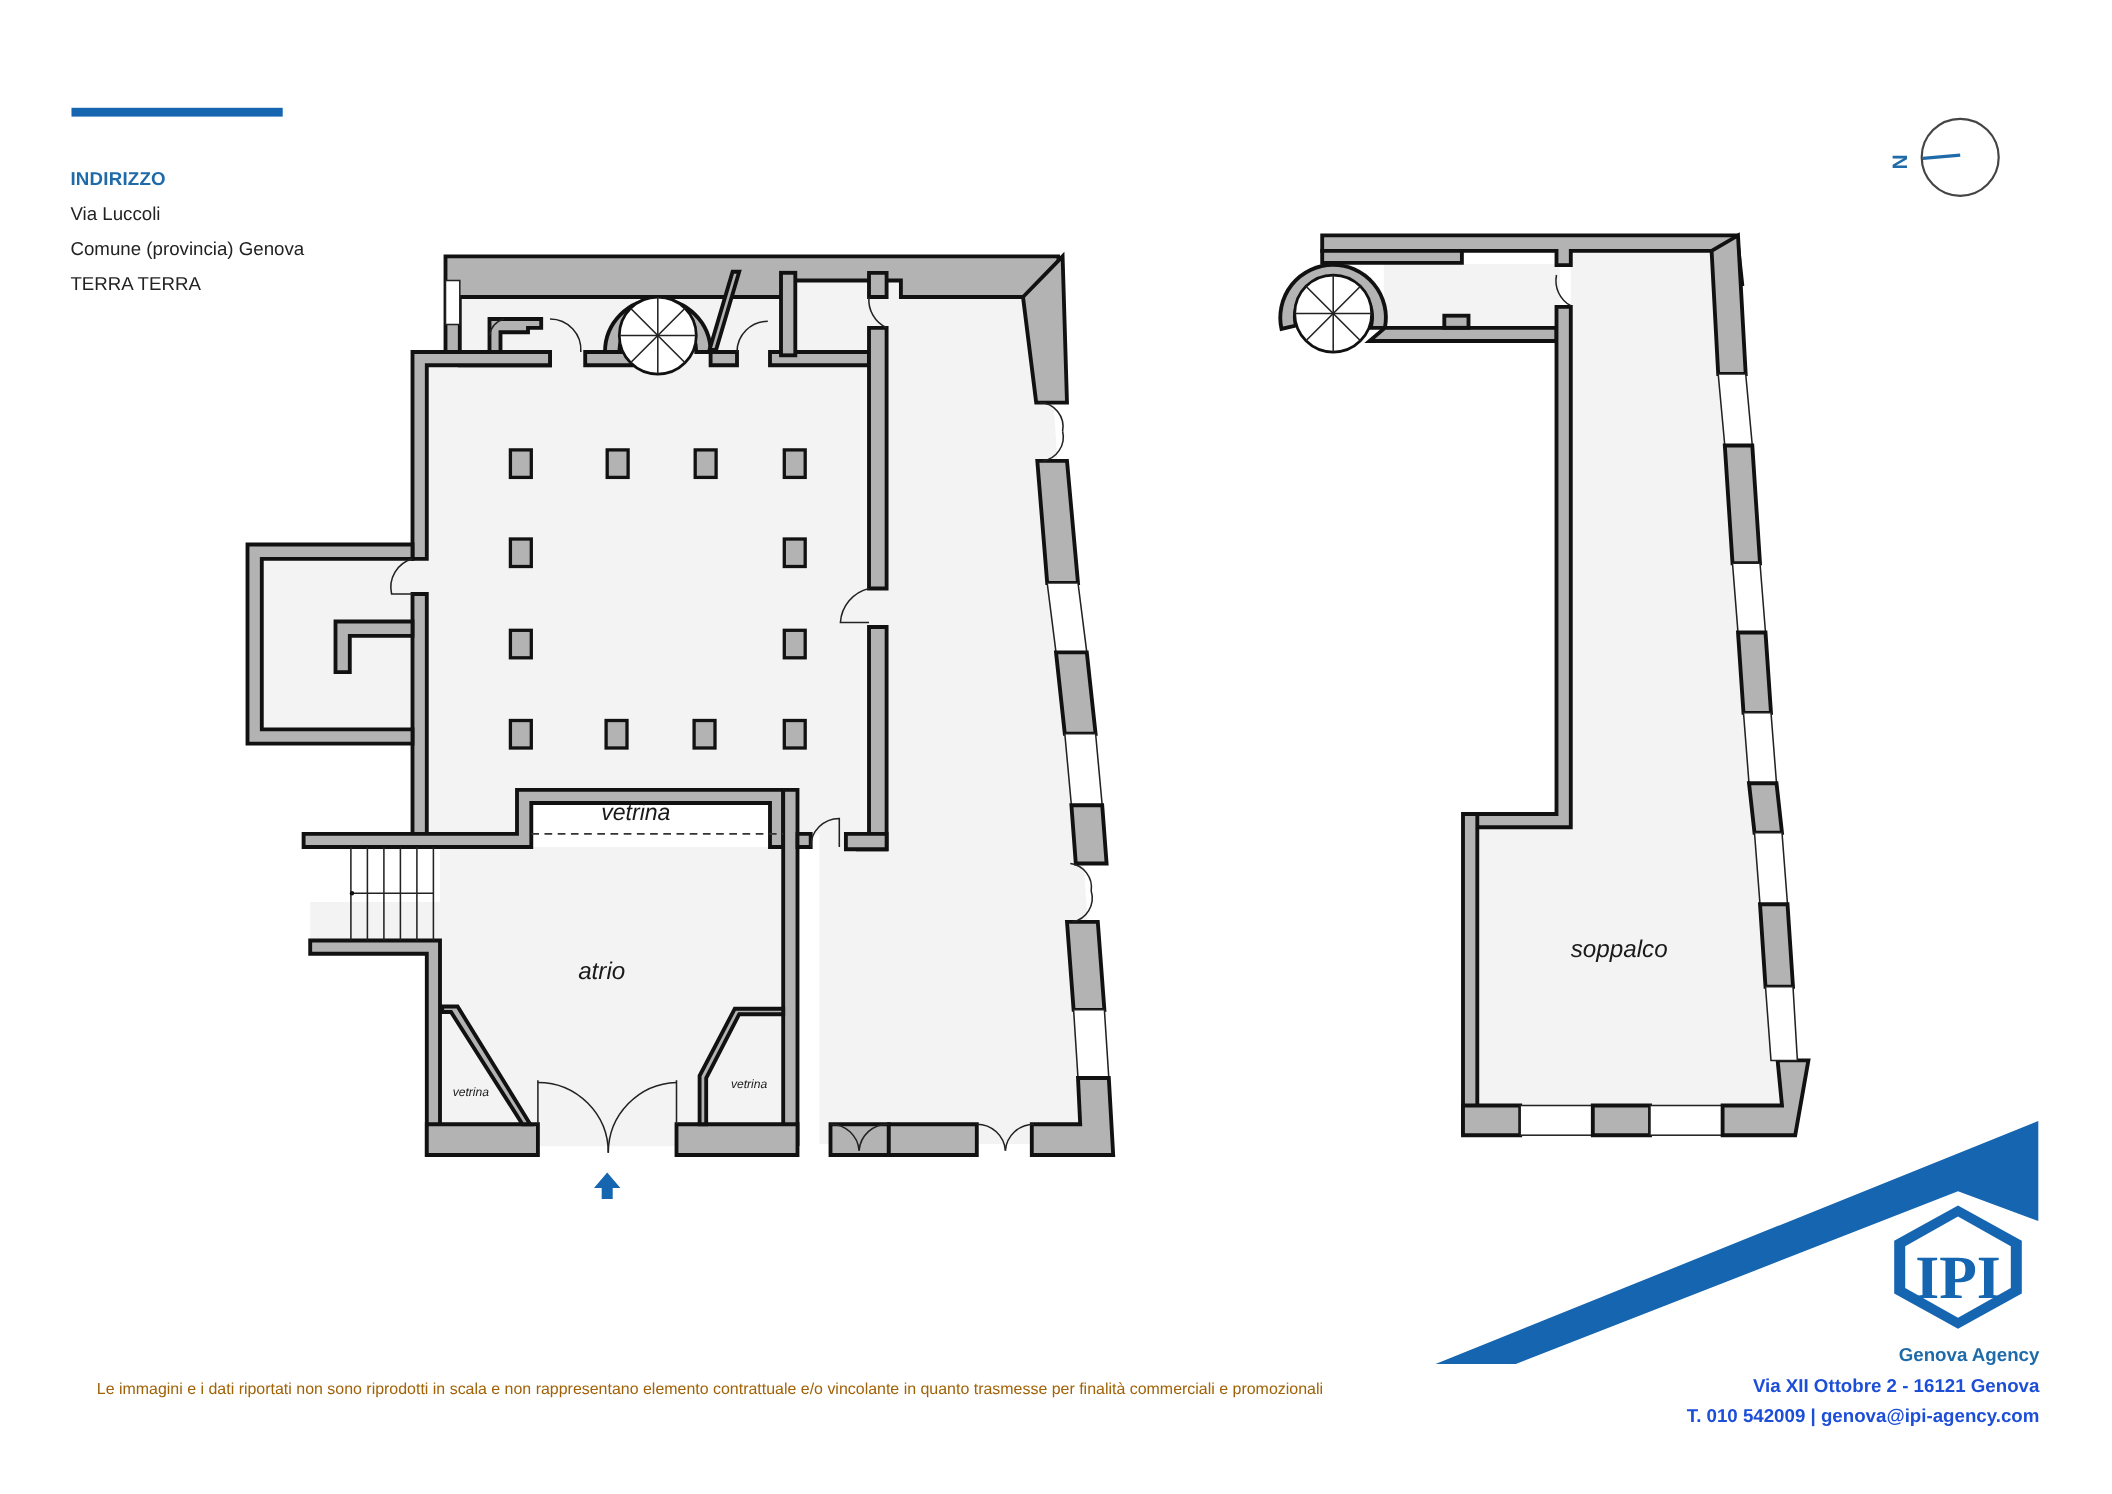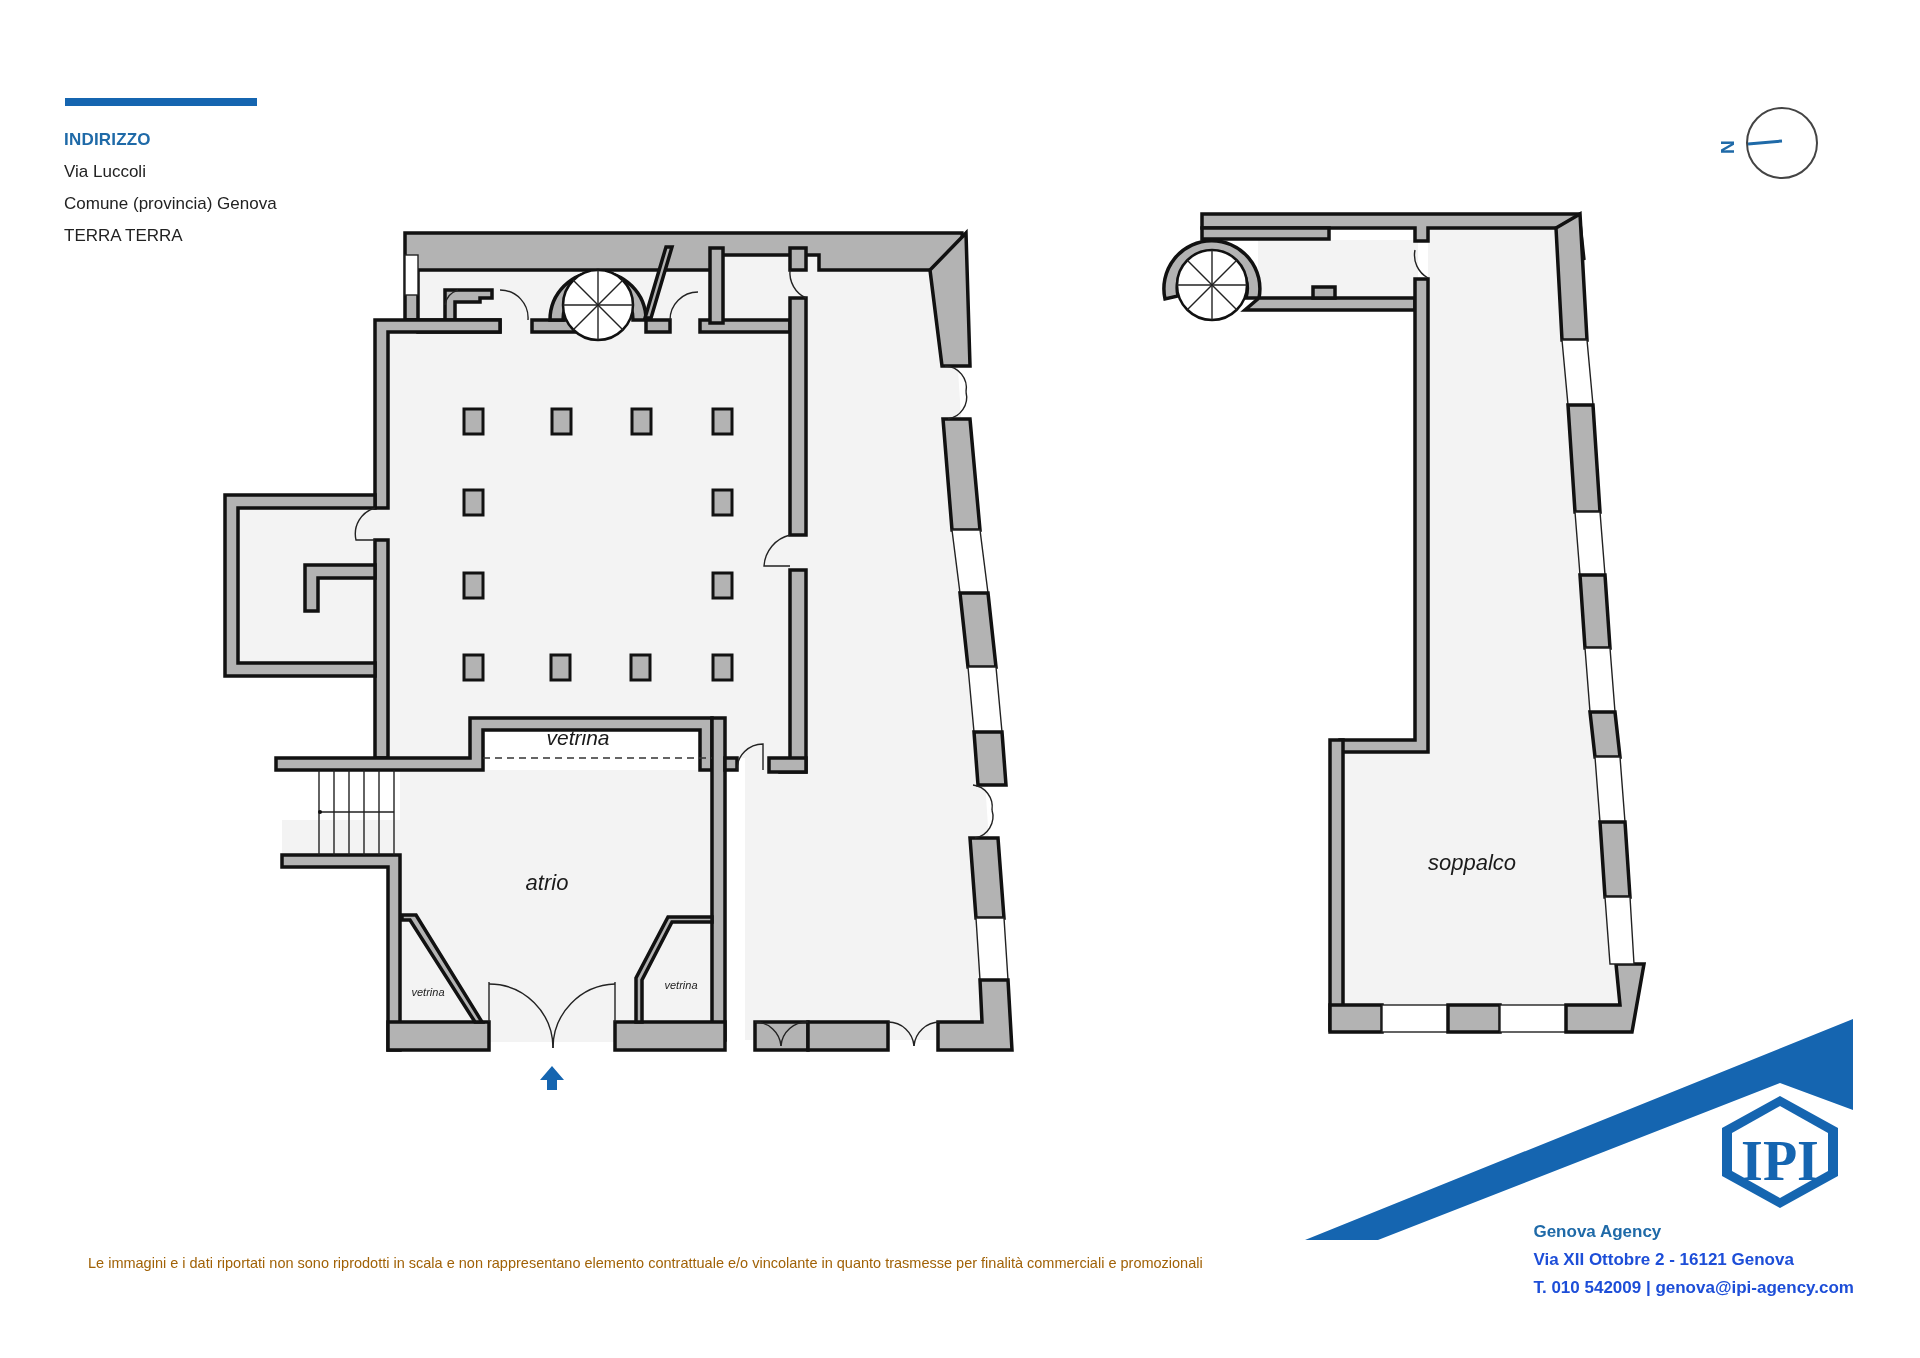--- a/index.html
+++ b/index.html
@@ -1,22 +1,22 @@
 <!DOCTYPE html>
 <html><head>
 <meta charset="utf-8">
 <style>
   html,body{margin:0;padding:0;background:#ffffff;}
   body{width:1920px;height:1358px;position:relative;overflow:hidden;font-family:"Liberation Sans",sans-serif;}
   .topbar{position:absolute;left:65px;top:98px;width:192px;height:8px;background:#1565b0;}
   .addr{position:absolute;left:64px;top:124px;color:#222;font-size:17px;line-height:32px;}
-  .addr .h{color:#1f6aa8;font-weight:bold;font-size:17px;letter-spacing:0.2px;}
+  .addr .h{color:#1f6aa8;font-weight:bold;font-size:17px;letter-spacing:0.2px;margin-top:23px;}
   .plan{position:absolute;left:0;top:0;}
   .disclaimer{position:absolute;left:88px;top:1255px;font-size:14.5px;color:#a16207;white-space:nowrap;}
-  .agency{position:absolute;right:66px;top:1218px;text-align:left;font-weight:bold;}
+  .agency{position:absolute;right:66px;top:1218px;text-align:right;font-weight:bold;}
   .agency .name{color:#1f6aa8;font-size:17px;line-height:28px;}
   .agency .line{color:#1d4ed8;font-size:17px;line-height:28px;}
   .lbl{font-family:"Liberation Sans",sans-serif;font-style:italic;fill:#1a1a1a;}
 </style>
 </head>
 <body>
 
 <div class="topbar"></div>
 
 <div class="addr">

